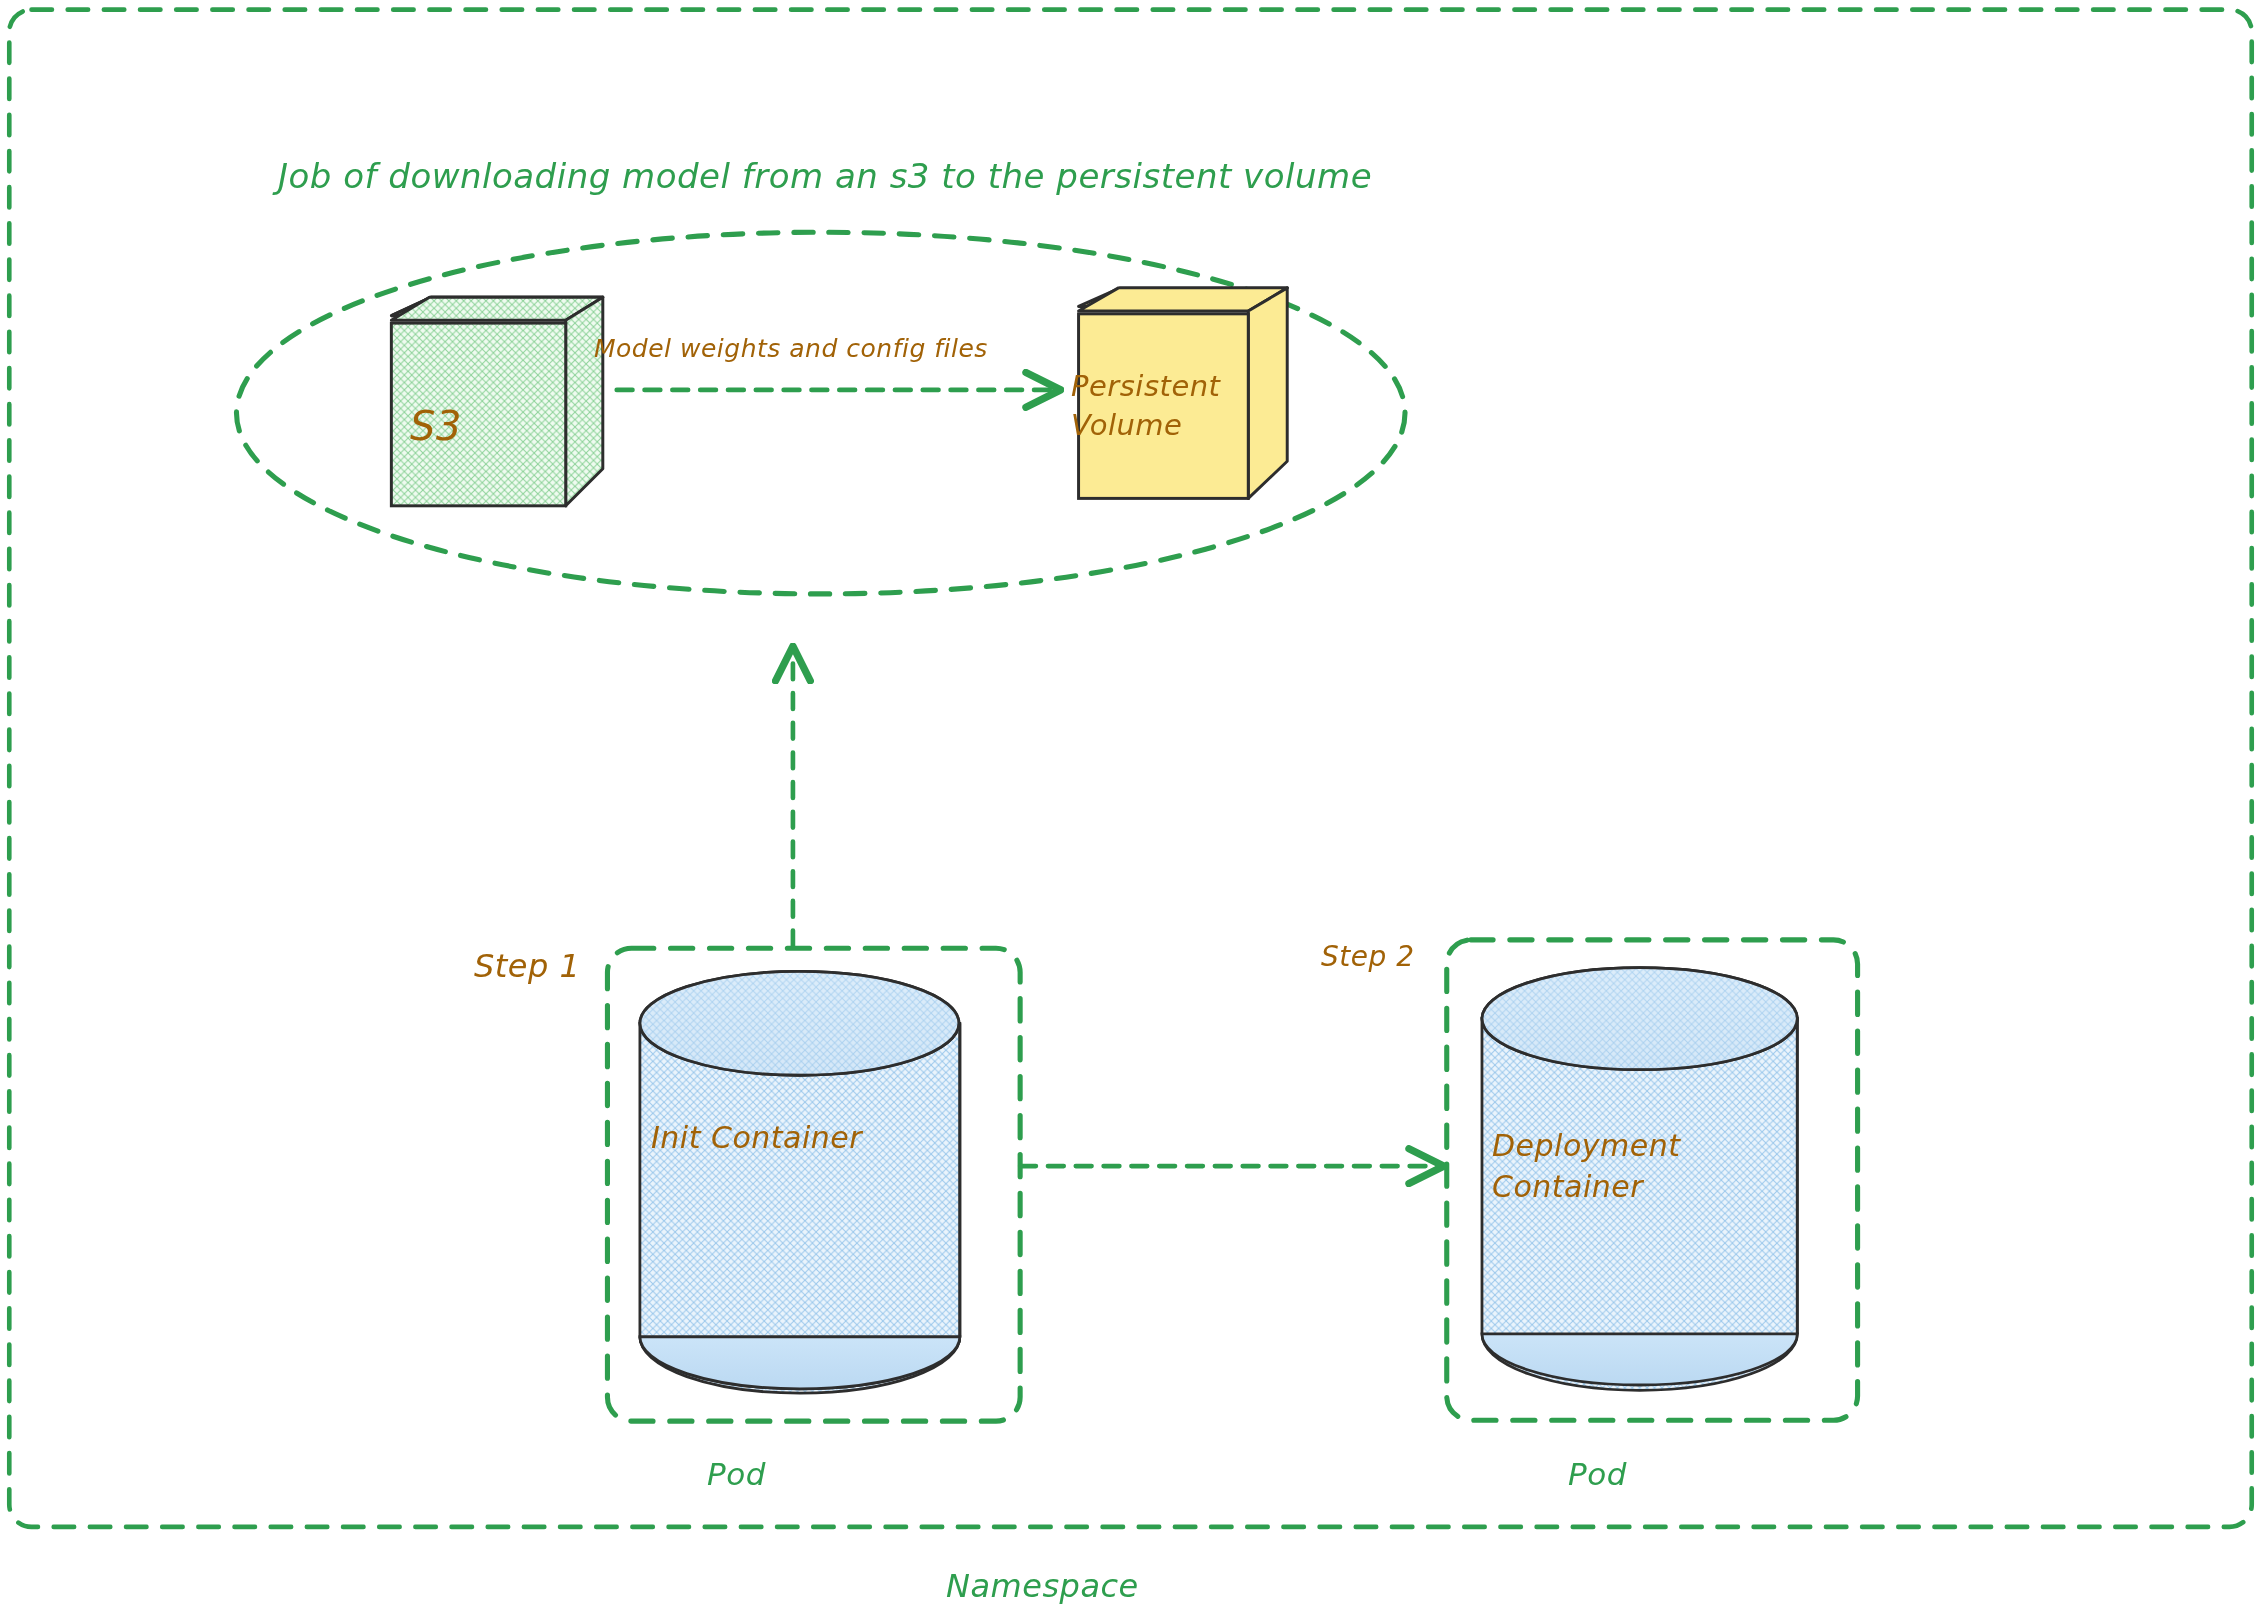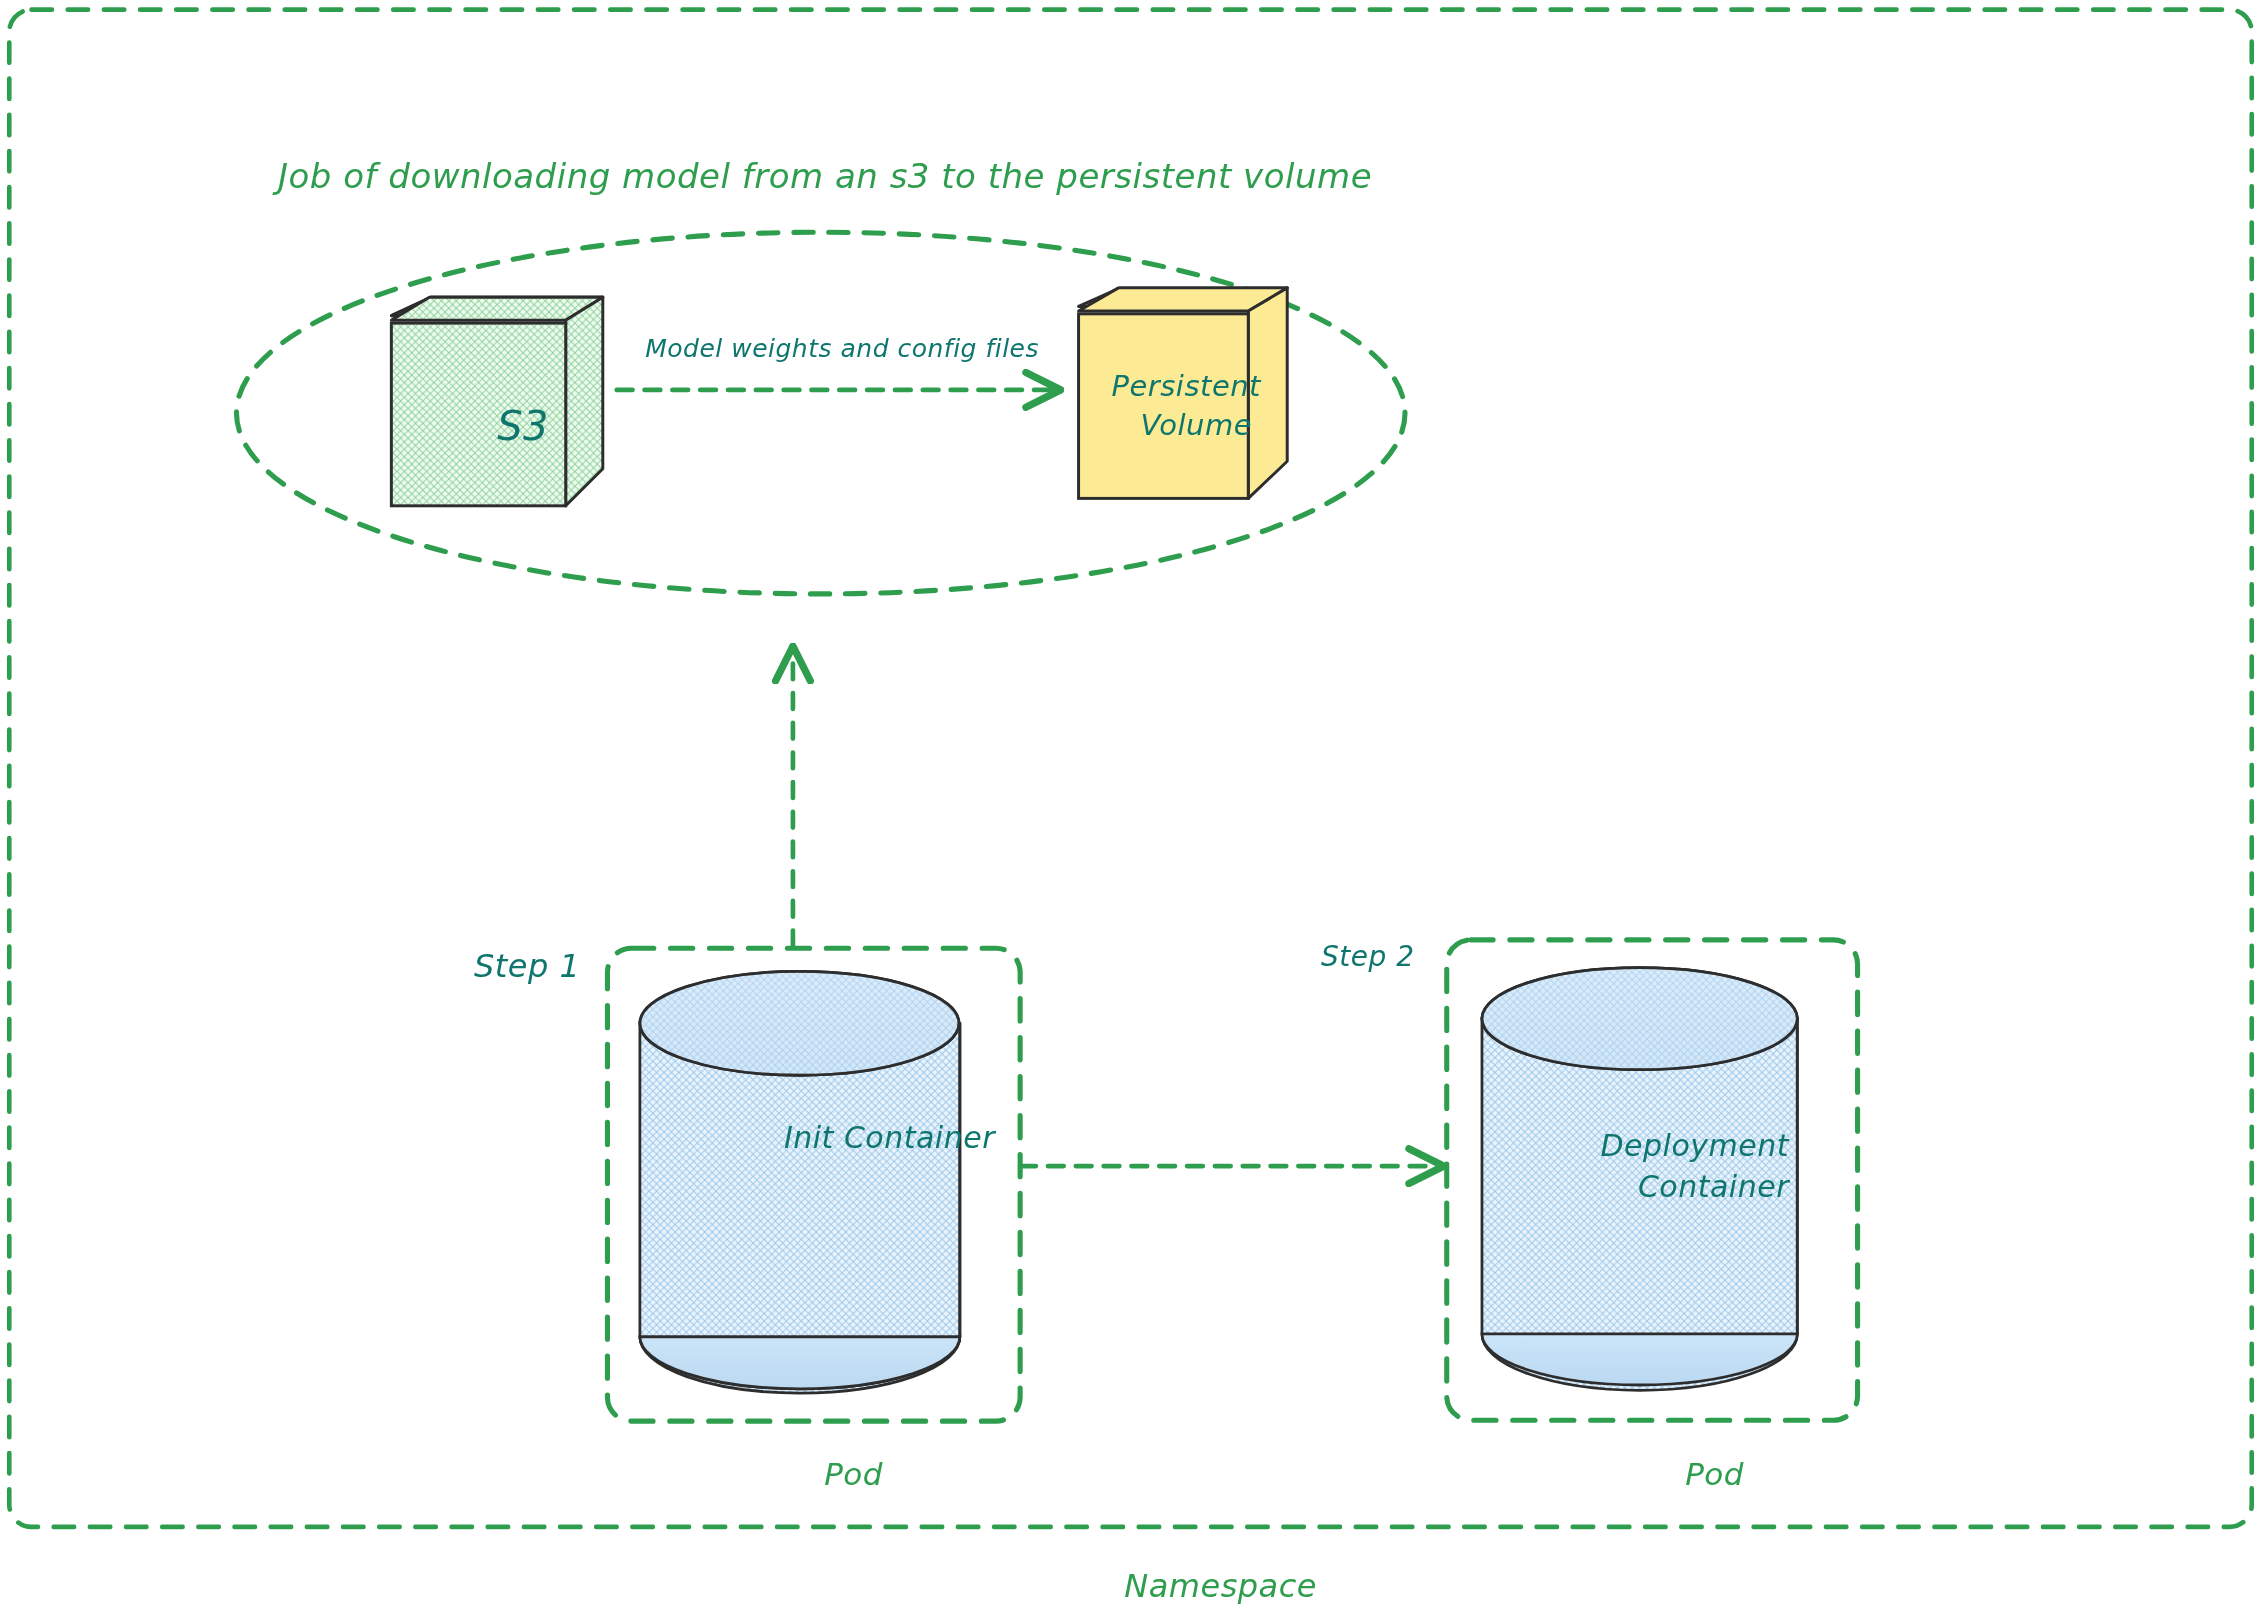--- a/index.html
+++ b/index.html
@@ -24,22 +24,22 @@
     height: 1620px;
     overflow: visible;
   }
   .txt {
     position: absolute;
     white-space: pre;
     line-height: 1.18;
     font-family: "DejaVu Sans", sans-serif;
   }
   .green-txt { color: #2E9E4E; }
-  .black-txt { color: #0f766e; }
-  .center { text-align: right; }
+  .black-txt { color: #a16207; }
+  .center { text-align: left; }
   .hand {
     font-family: "DejaVu Sans", sans-serif;
     font-style: italic;
     letter-spacing: 0.5px;
   }
 </style>
 </head>
 <body>
 
 <div id="canvas">

